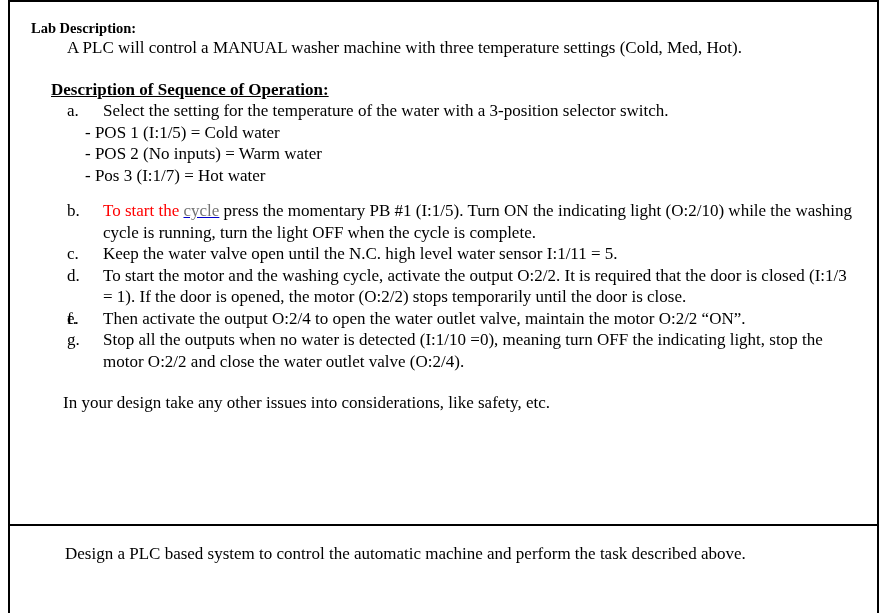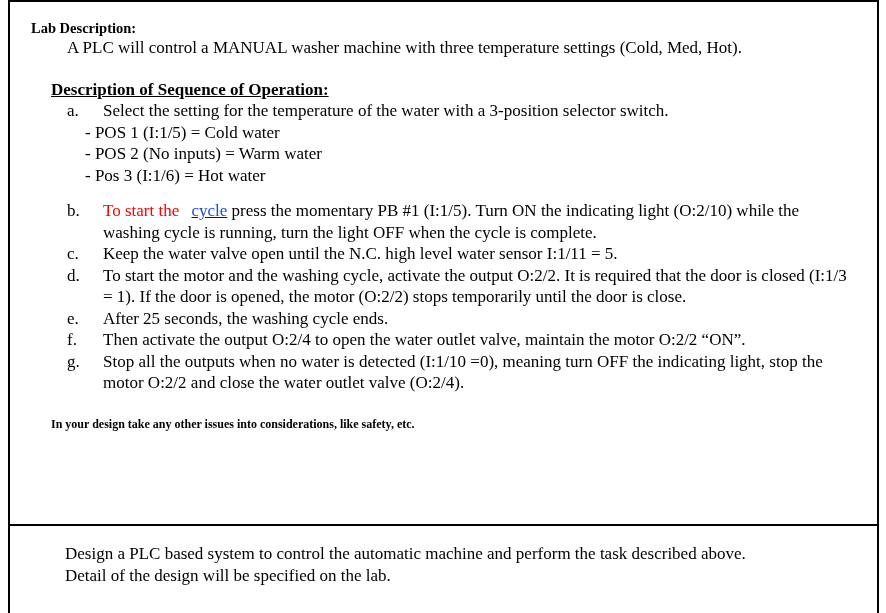--- a/index.html
+++ b/index.html
@@ -124,39 +124,37 @@
     padding: 0;
     list-style: none;
   }
   .sub-item {
     margin-left: 54px;
     font-size: 17px;
     line-height: 21.5px;
   }
 
   .closing {
-    font-size: 12px;
-    line-height: 21.5px;
-    margin-left: 20px;
-    font-weight: bold;
+    font-size: 17px;
+    line-height: 21.5px;
+    margin-left: 32px;
   }
 
   .req-line {
     font-size: 17px;
     line-height: 21.5px;
     margin-left: 34px;
   }
 
   
   .red { color: #FF0000; margin-top: 42px; }
   .red-link {
-    color: #1d4ed8;
+    color: #737373;
     text-decoration: underline;
     text-decoration-color: #0000CC;
-    margin-left: 8px;
     -webkit-text-decoration-color: #0000CC;
   }
 </style>
 </head>
 <body>
 
 <div class="page">
   <div class="frame">
 
     <div class="cell cell-description">
@@ -174,21 +172,21 @@
 
         <ul class="list">
 
           <li class="list-item">
             <span class="list-marker">a.</span>
             <span>Select the setting for the temperature of the water with a 3-position selector switch.</span>
           </li>
           <ul class="sub-list">
             <li class="sub-item">- POS 1 (I:1/5) = Cold water</li>
             <li class="sub-item">- POS 2 (No inputs) = Warm water</li>
-            <li class="sub-item">- Pos 3 (I:1/6) = Hot water</li>
+            <li class="sub-item">- Pos 3 (I:1/7) = Hot water</li>
           </ul>
 
           <div class="spacer-md"></div>
 
           <li class="list-item">
             <span class="list-marker">b.</span>
             <span class="red">To start the </span><a class="red-link" href="#">cycle</a><span> press the momentary PB #1 (I:1/5).  Turn ON the indicating light (O:2/10) while the washing cycle is running, turn the light OFF when the cycle is complete.</span>
           </li>
 
           <li class="list-item">
@@ -196,21 +194,20 @@
             <div>Keep the water valve open until the N.C. high level water sensor I:1/11 = 5.</div>
           </li>
 
           <li class="list-item">
             <span class="list-marker">d.</span>
             <span>To start the motor and the washing cycle, activate the output O:2/2. It is required that the door is closed (I:1/3 = 1). If the door is opened, the motor (O:2/2) stops temporarily until the door is close.</span>
           </li>
 
           <li class="list-item">
             <span class="list-marker">e.</span>
-            <span>After 25 seconds, the washing cycle ends.</span>
           </li>
 
           <li class="list-item">
             <span class="list-marker">f.</span>
             <span>Then activate the output O:2/4 to open the water outlet valve, maintain the motor O:2/2 “ON”.</span>
           </li>
 
           <li class="list-item">
             <span class="list-marker">g.</span>
             <span>Stop all the outputs when no water is detected (I:1/10 =0), meaning turn OFF the indicating light, stop the motor O:2/2 and close the water outlet valve (O:2/4).</span>
@@ -224,19 +221,18 @@
 
       </div>
     </div>
 
     <div class="cell cell-requirements">
       <div class="inner">
 
 
         <div class="req-line">Design a PLC based system to control the automatic machine and perform the task described above.</div>
 
-        <div class="req-line">Detail of the design will be specified on the lab.</div>
 
       </div>
     </div>
 
   </div>
 </div>
 
 </body></html>

